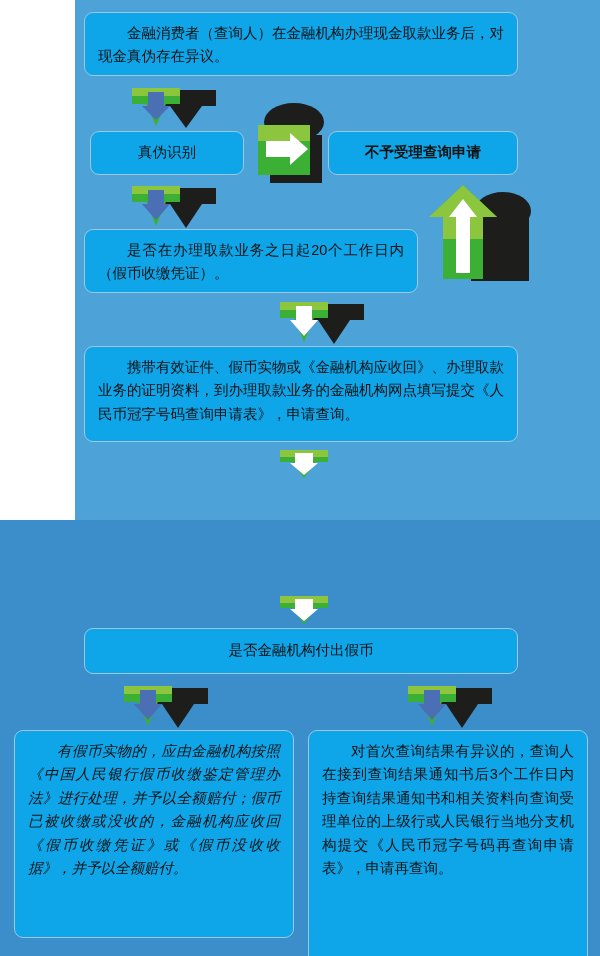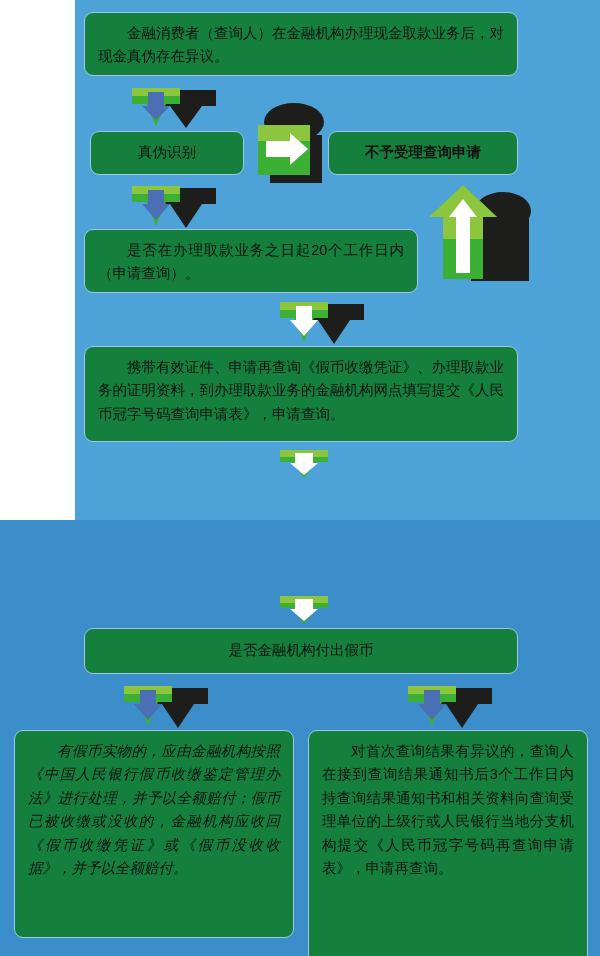--- a/index.html
+++ b/index.html
@@ -29,21 +29,21 @@
     left: 0px;
     top: 520px;
     width: 600px;
     height: 436px;
     background: #3b8ec9;
   }
   
   .box {
     position: absolute;
     box-sizing: border-box;
-    background: #15803d;
+    background: #0ea5e9;
     border: 1px solid #9cc8e4;
     border-radius: 9px;
     color: #111111;
     font-size: 14.5px;
     line-height: 1.62;
     padding: 9px 13px;
     text-align: justify;
     text-justify: inter-ideograph;
   }
   .box.center {
@@ -115,34 +115,34 @@
     <svg width="110" height="116" viewBox="0 0 110 116">
       <ellipse cx="78" cy="28" rx="28" ry="19" fill="#1d1d1b"></ellipse>
       <path d="M46 30 L104 30 L104 98 L46 98 Z" fill="#1d1d1b"></path>
       <path d="M4 34 L38 2 L72 34 L58 34 L58 96 L18 96 L18 34 Z" fill="#3cb034"></path>
       <path d="M4 34 L38 2 L72 34 L58 34 L58 56 L18 56 L18 34 Z" fill="#8cc63f"></path>
       <path d="M24 34 L38 16 L52 34 L45 34 L45 90 L31 90 L31 34 Z" fill="#ffffff"></path>
     </svg>
   </div>
 
   <div class="box" style="left:84px; top:229px; width:334px; height:64px;">
-    <span class="indent">是否在办理取款业务之日起20个工作日内（申请查询）。</span>
+    <span class="indent">是否在办理取款业务之日起20个工作日内（假币收缴凭证）。</span>
   </div>
 
   <div class="arrow" style="left:272px; top:300px; width:96px; height:48px;">
     <svg width="96" height="48" viewBox="0 0 96 48">
       <path d="M44 4 L92 4 L92 20 L78 20 L62 44 L46 20 L32 20 Z" fill="#1d1d1b"></path>
       <path d="M8 2 L56 2 L56 18 L42 18 L32 42 L22 18 L8 18 Z" fill="#3cb034"></path>
       <path d="M8 2 L56 2 L56 10 L8 10 Z" fill="#8cc63f"></path>
       <path d="M24 6 L40 6 L40 20 L46 20 L32 36 L18 20 L24 20 Z" fill="#ffffff"></path>
     </svg>
   </div>
 
   <div class="box" style="left:84px; top:346px; width:434px; height:96px;">
-    <span class="indent">携带有效证件、申请再查询《假币收缴凭证》、办理取款业务的证明资料，到办理取款业务的金融机构网点填写提交《人民币冠字号码查询申请表》，申请查询。</span>
+    <span class="indent">携带有效证件、假币实物或《金融机构应收回》、办理取款业务的证明资料，到办理取款业务的金融机构网点填写提交《人民币冠字号码查询申请表》，申请查询。</span>
   </div>
 
   <div class="arrow" style="left:272px; top:448px; width:64px; height:32px;">
     <svg width="64" height="32" viewBox="0 0 64 32">
       <path d="M8 2 L56 2 L56 14 L44 14 L32 30 L20 14 L8 14 Z" fill="#3cb034"></path>
       <path d="M8 2 L56 2 L56 9 L8 9 Z" fill="#8cc63f"></path>
       <path d="M23 5 L41 5 L41 15 L46 15 L32 27 L18 15 L23 15 Z" fill="#ffffff"></path>
     </svg>
   </div>
 

